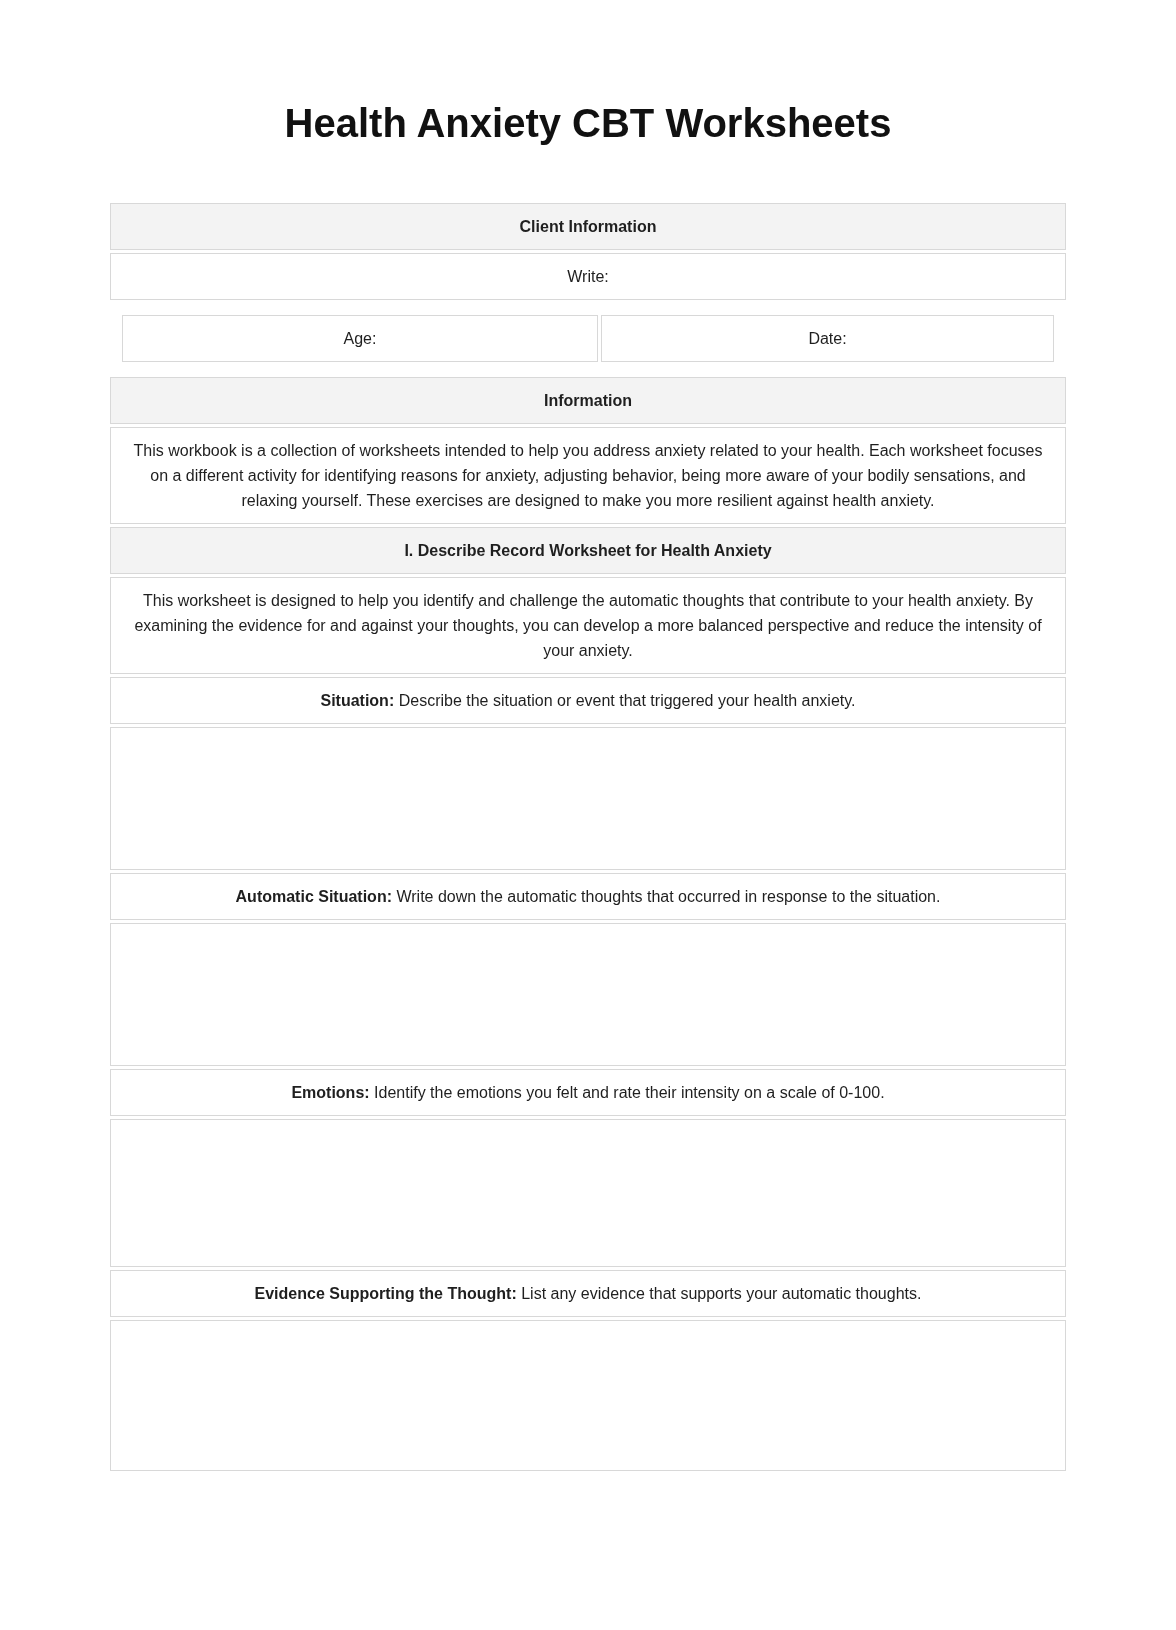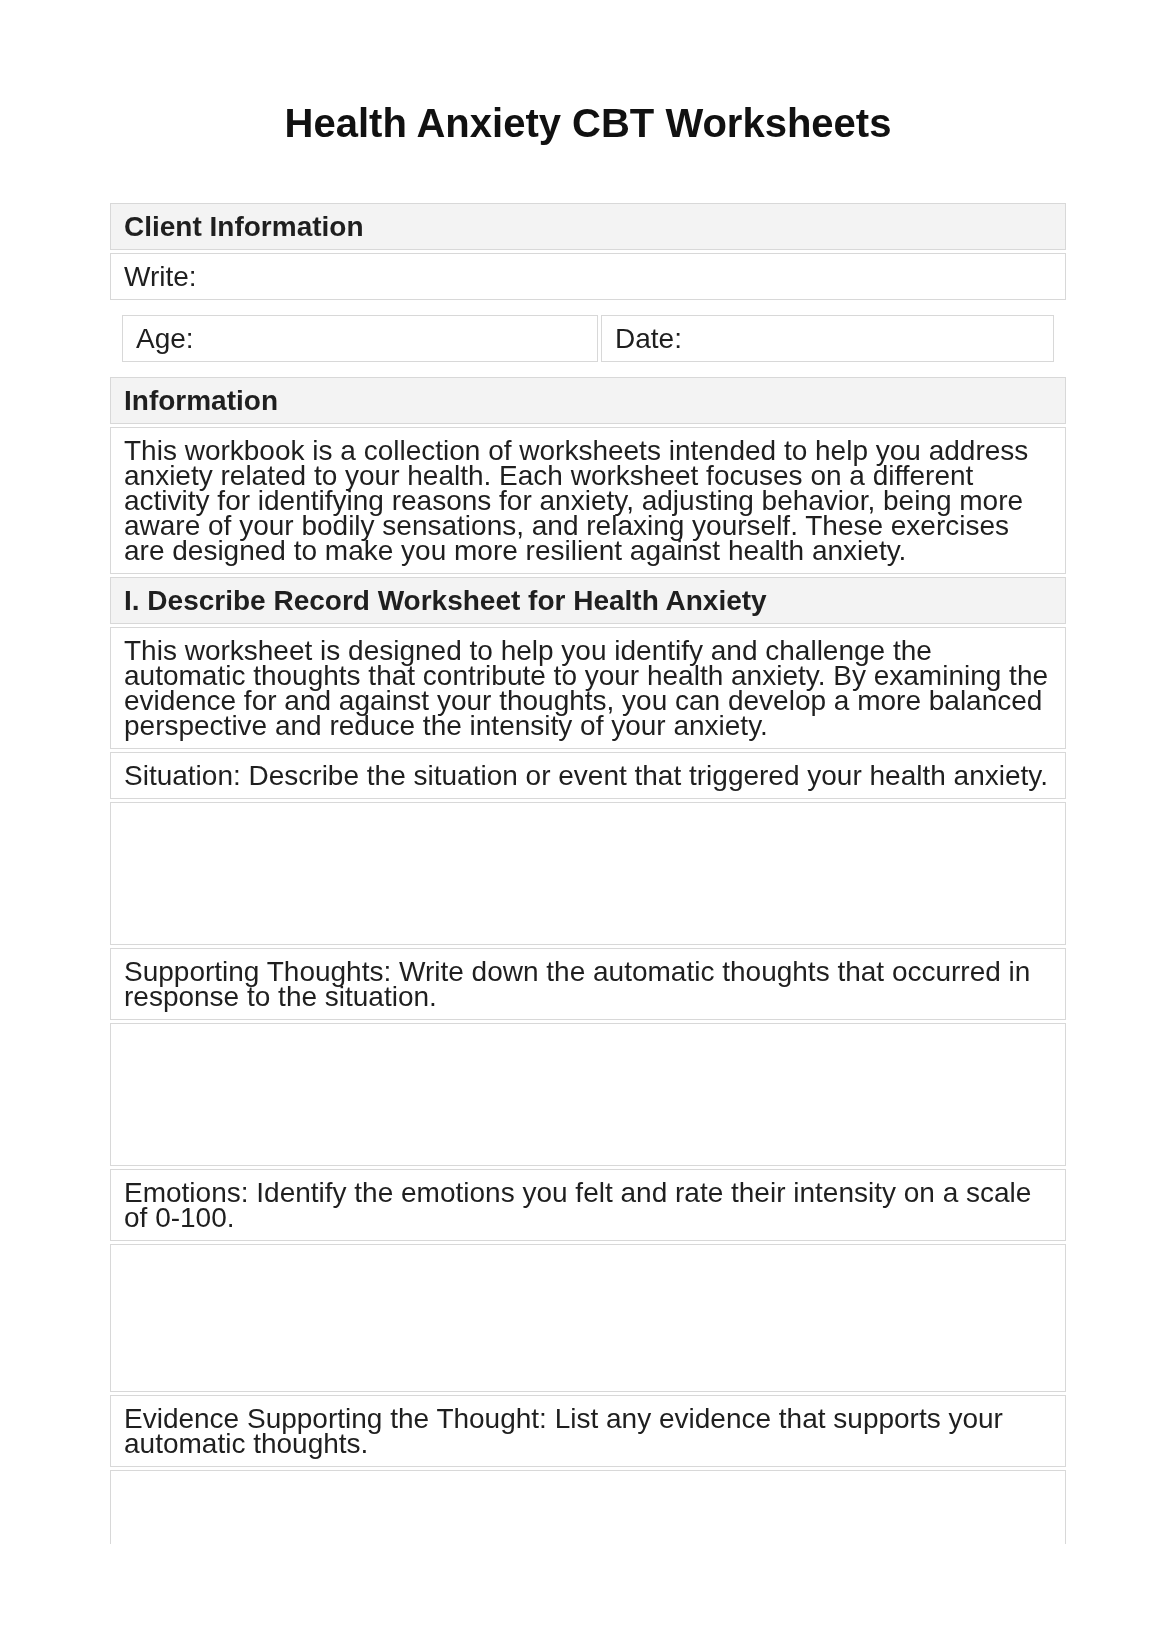--- a/index.html
+++ b/index.html
@@ -28,42 +28,43 @@
   }
   .worksheet {
     width: 956px;
     margin: 57px auto 0 auto;
   }
   .row {
     border: 1px solid #d8d8d8;
     background: #ffffff;
     margin-bottom: 3px;
     padding: 10px 13px;
-    font-size: 28px;
+    font-size: 16px;
     line-height: 25px;
+    text-align: center;
   }
   .row.header {
     background: #f3f3f3;
     font-weight: 700;
   }
   .row.split {
     border: none;
     padding: 12px;
     display: flex;
     gap: 3px;
     background: transparent;
   }
   .row.split .cell {
     border: 1px solid #d8d8d8;
     background: #ffffff;
     padding: 10px 13px;
   }
   .cell.age { flex: 0 0 476px; }
   .cell.date { flex: 1 1 auto; }
-  .prompt-label { font-weight: 400; }
+  .prompt-label { font-weight: 700; }
   .row.empty { height: 143px; }
   .row.empty.box-emotions { height: 148px; }
   .row.empty.box-last { height: 151px; }
 </style>
 </head>
 <body>
 
 <div class="page">
 
   <h1 class="doc-title">Health Anxiety CBT Worksheets</h1>
@@ -109,21 +110,21 @@
     <div class="row prompt">
       <span class="prompt-label">Situation:</span>
       <span>Describe the situation or event that triggered your health anxiety.</span>
     </div>
 
     <div class="row empty">
       <span></span>
     </div>
 
     <div class="row prompt">
-      <span class="prompt-label">Supporting Thoughts:</span>
+      <span class="prompt-label">Automatic Situation:</span>
       <span>Write down the automatic thoughts that occurred in response to the situation.</span>
     </div>
 
     <div class="row empty">
       <span></span>
     </div>
 
     <div class="row prompt">
       <span class="prompt-label">Emotions:</span>
       <span>Identify the emotions you felt and rate their intensity on a scale of 0-100.</span>

